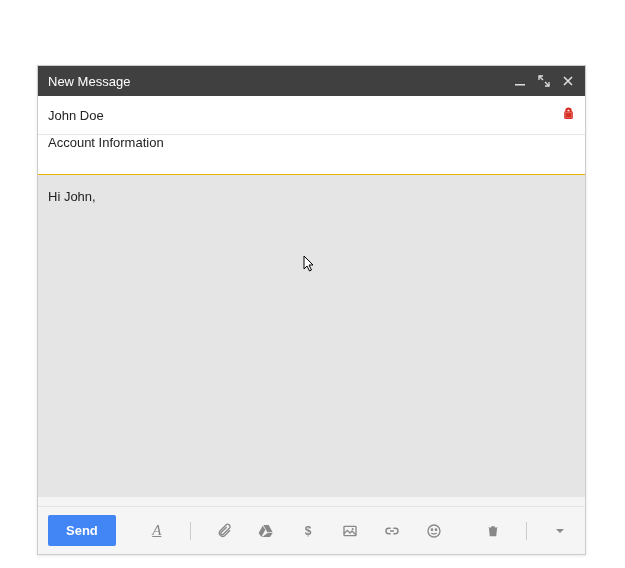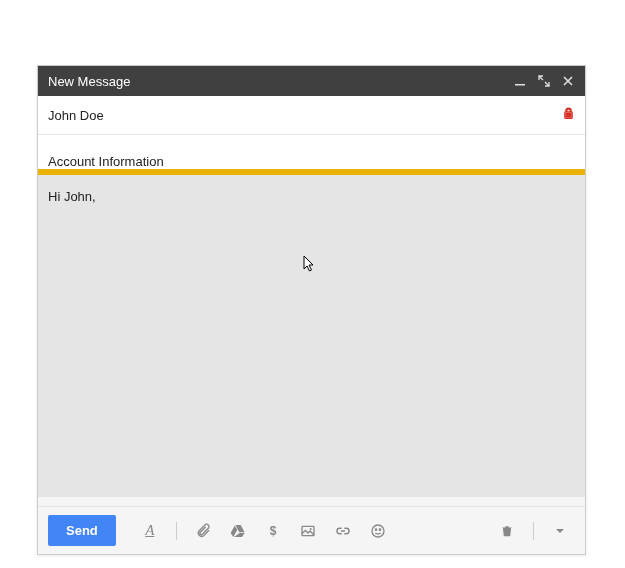--- a/index.html
+++ b/index.html
@@ -61,23 +61,23 @@
       color: #222;
     }
     .to-field .recipient {
       flex: 1;
     }
     .lock-icon {
       color: #d93025;
     }
     .subject-field {
       height: 40px;
-      border-bottom: 6px solid #eab308;
-      display: flex;
-      align-items: flex-end;
+      border-bottom: 1px solid #eab308;
+      display: flex;
+      align-items: flex-start;
       padding: 0 10px;
       font-size: 13px;
       color: #222;
     }
     .subject-input {
       border: none;
       outline: none;
       width: 100%;
       font-size: 13px;
       color: #222;
@@ -98,21 +98,21 @@
       left: 265px;
       top: 80px;
     }
     .toolbar {
       height: 48px;
       border-top: 1px solid #e5e5e5;
       background: #f5f5f5;
       display: flex;
       align-items: center;
       padding: 0 10px;
-      gap: 5px;
+      gap: 12px;
     }
     .send-btn {
       background: #4285f4;
       color: #fff;
       border: none;
       padding: 8px 18px;
       font-size: 13px;
       font-weight: bold;
       cursor: pointer;
       border-radius: 2px;

